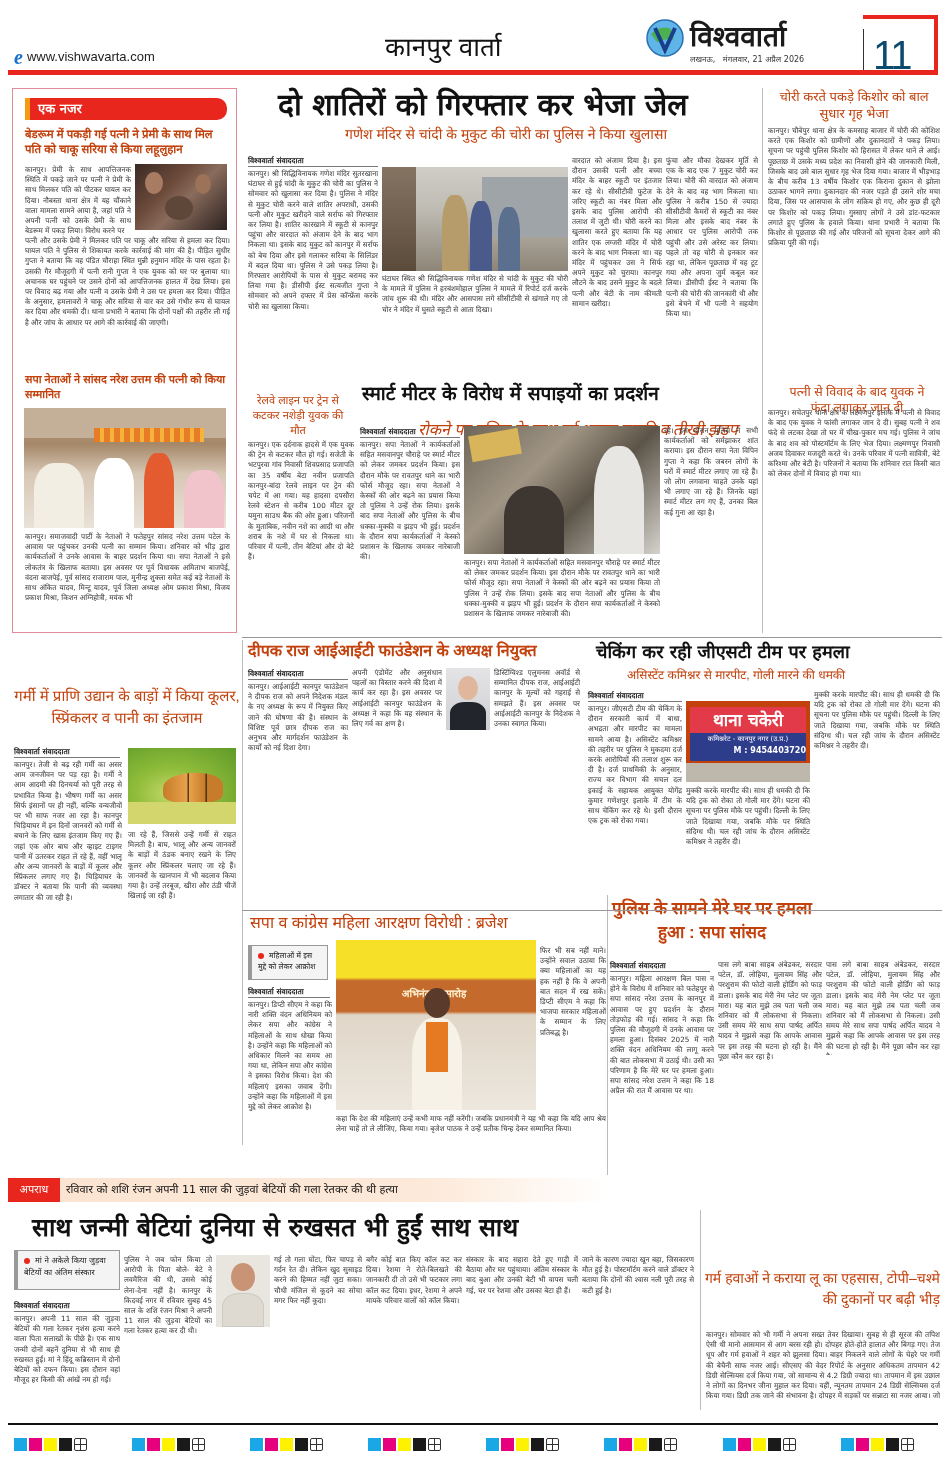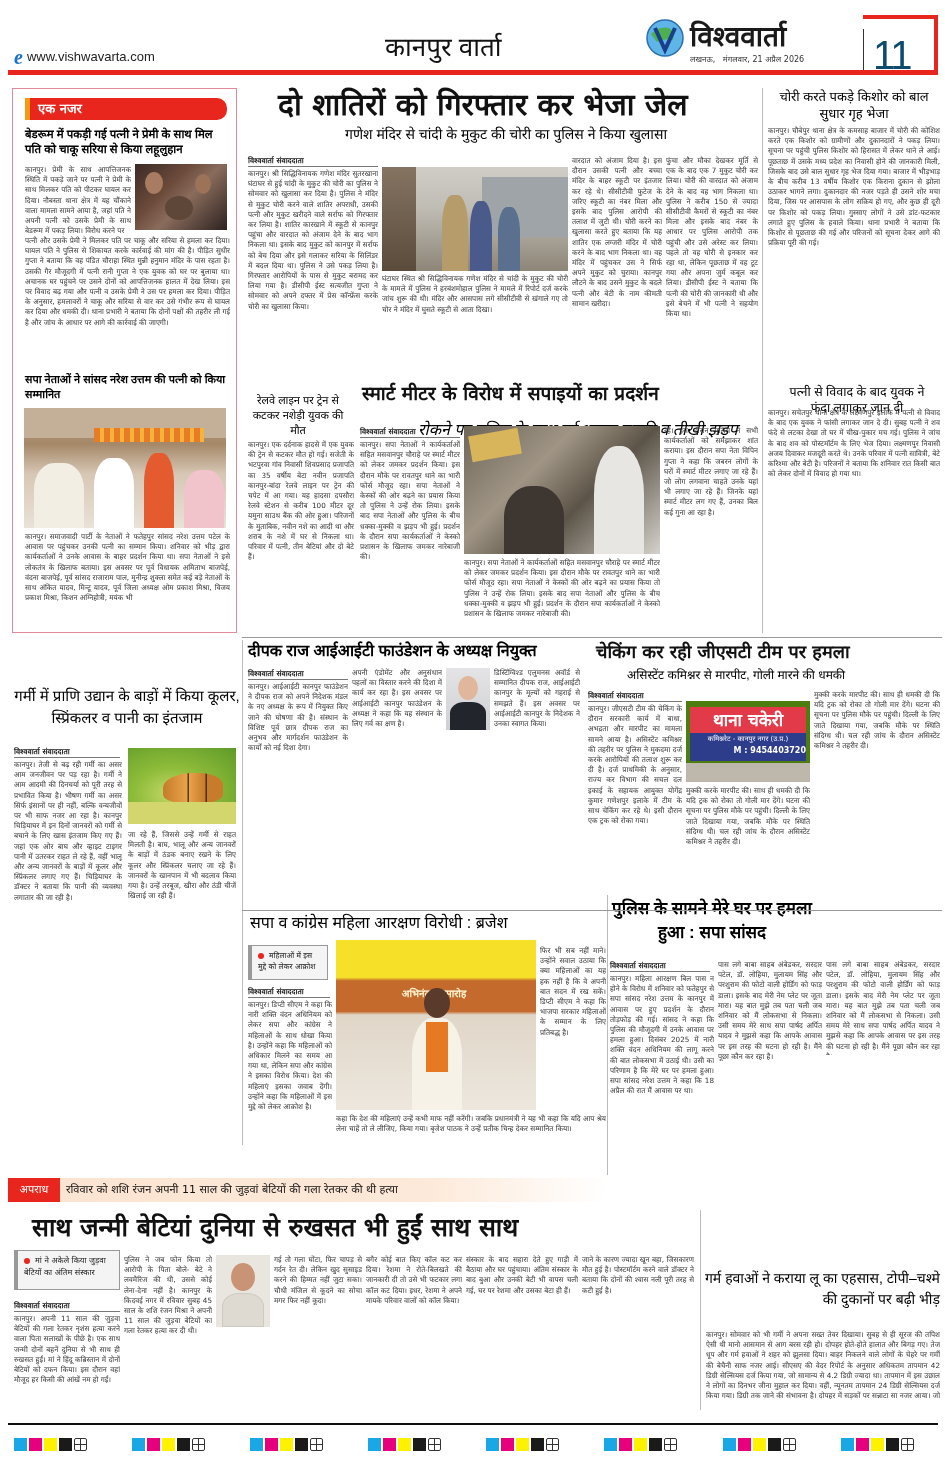--- a/index.html
+++ b/index.html
@@ -3,21 +3,21 @@
 <meta charset="utf-8">
 <style>
   * { box-sizing: border-box; margin: 0; padding: 0; }
   html, body { width: 945px; height: 1473px; background: #ffffff; overflow: hidden; }
   body { font-family: "DejaVu Sans", sans-serif; color: #1a1a1a; position: relative; }
 
   .abs { position: absolute; }
   .txt { font-size: 7.2px; line-height: 10.2px; color: #333; text-align: justify; overflow: hidden; }
   .byline { font-size: 7.5px; font-weight: bold; color: #222; border-bottom: 1px solid #777; padding-bottom: 1px; margin-bottom: 2px; display: block; }
   .hl { font-family: "DejaVu Sans", sans-serif; color: #111; font-weight: bold; line-height: 1.1; }
-  .hl-light { font-family: "Liberation Sans", sans-serif; color: #000000; font-weight: normal; line-height: 1.15; }
+  .hl-light { font-family: "Liberation Sans", sans-serif; color: #c2410c; font-weight: normal; line-height: 1.15; }
   .photo { position: absolute; overflow: hidden; }
 
   
   #masthead-rule { left: 8px; top: 70px; width: 930px; height: 5px; background: #e8261d; }
   #page-num-box { left: 863px; top: 15px; width: 75px; height: 60px; border-top: 4px solid #e8261d; border-right: 4px solid #e8261d; }
   #page-num-box .sep { position: absolute; left: 0; top: 10px; width: 1px; height: 42px; background: #333; }
   #page-num { position: absolute; left: 10px; top: 14px; font-family: "Liberation Sans", sans-serif; font-size: 40px; letter-spacing: -2px; color: #0c4a6e; }
 
   .col-rule { position: absolute; width: 1px; background: #bbb; }
   .h-rule { position: absolute; height: 1px; background: #999; }
@@ -146,21 +146,21 @@
   <div style="position:absolute; left:12px; top:8px; width:20px; height:24px; border-radius:50%; background:#e0b79c;"></div>
   <div style="position:absolute; left:4px; top:34px; width:36px; height:28px; border-radius:40% 40% 0 0; background:#22252b;"></div>
 </div>
 <div class="abs txt" style="left:494px; top:668px; width:86px; height:239px;">डिस्टिंग्विश्ड एलुमनस अवॉर्ड से सम्मानित दीपक राज, आईआईटी कानपुर के मूल्यों को गहराई से समझते हैं। इस अवसर पर आईआईटी कानपुर के निदेशक ने उनका स्वागत किया।</div>
 
 <div class="abs hl" style="left:596px; top:642px; font-size:18px; white-space:nowrap;">चेकिंग कर रही जीएसटी टीम पर हमला</div>
 <div class="abs hl-light" style="left:627px; top:669px; font-size:12px; white-space:nowrap;">असिस्टेंट कमिश्नर से मारपीट, गोली मारने की धमकी</div>
 <div class="abs byline" style="left:588px; top:690px; width:94px;">विश्ववार्ता संवाददाता</div>
 <div class="abs txt" style="left:588px; top:704px; width:94px; height:203px;">कानपुर। जीएसटी टीम की चेकिंग के दौरान सरकारी कार्य में बाधा, अभद्रता और मारपीट का मामला सामने आया है। असिस्टेंट कमिश्नर की तहरीर पर पुलिस ने मुकदमा दर्ज करके आरोपियों की तलाश शुरू कर दी है। दर्ज प्राथमिकी के अनुसार, राज्य कर विभाग की सचल दल इकाई के सहायक आयुक्त योगेंद्र कुमार गणेशपुर इलाके में टीम के साथ चेकिंग कर रहे थे। इसी दौरान एक ट्रक को रोका गया।</div>
 
-<div class="photo" style="left:686px; top:701px; width:124px; height:81px; background:#4d7c0f;">
+<div class="photo" style="left:686px; top:701px; width:124px; height:81px; background:#c2410c;">
   <div style="position:absolute; left:4px; top:6px; width:116px; height:26px; background:#e23a48; color:#fff; font-weight:bold; font-size:17px; line-height:26px; text-align:center; overflow:hidden;">थाना चकेरी</div>
   <div style="position:absolute; left:4px; top:32px; width:116px; height:28px; background:#2e3c8c;">
     <div style="color:#fff; font-size:7px; text-align:center; line-height:12px; white-space:nowrap; overflow:hidden;">कमिश्नरेट - कानपुर नगर (उ.प्र.)</div>
     <div style="color:#fff; font-size:8px; font-weight:bold; text-align:right; line-height:12px;">M : 9454403720</div>
   </div>
   <div style="position:absolute; left:0; top:62px; width:124px; height:19px; background:#bdb7ac;"></div>
 </div>
 <div class="abs txt" style="left:814px; top:690px; width:126px; height:217px;">मुक्की करके मारपीट की। साथ ही धमकी दी कि यदि ट्रक को रोका तो गोली मार देंगे। घटना की सूचना पर पुलिस मौके पर पहुंची। दिल्ली के लिए जाते दिखाया गया, जबकि मौके पर स्थिति संदिग्ध थी। चल रही जांच के दौरान असिस्टेंट कमिश्नर ने तहरीर दी।</div>
 <div class="abs txt" style="left:686px; top:786px; width:124px; height:121px;">मुक्की करके मारपीट की। साथ ही धमकी दी कि यदि ट्रक को रोका तो गोली मार देंगे। घटना की सूचना पर पुलिस मौके पर पहुंची। दिल्ली के लिए जाते दिखाया गया, जबकि मौके पर स्थिति संदिग्ध थी। चल रही जांच के दौरान असिस्टेंट कमिश्नर ने तहरीर दी।</div>
 

